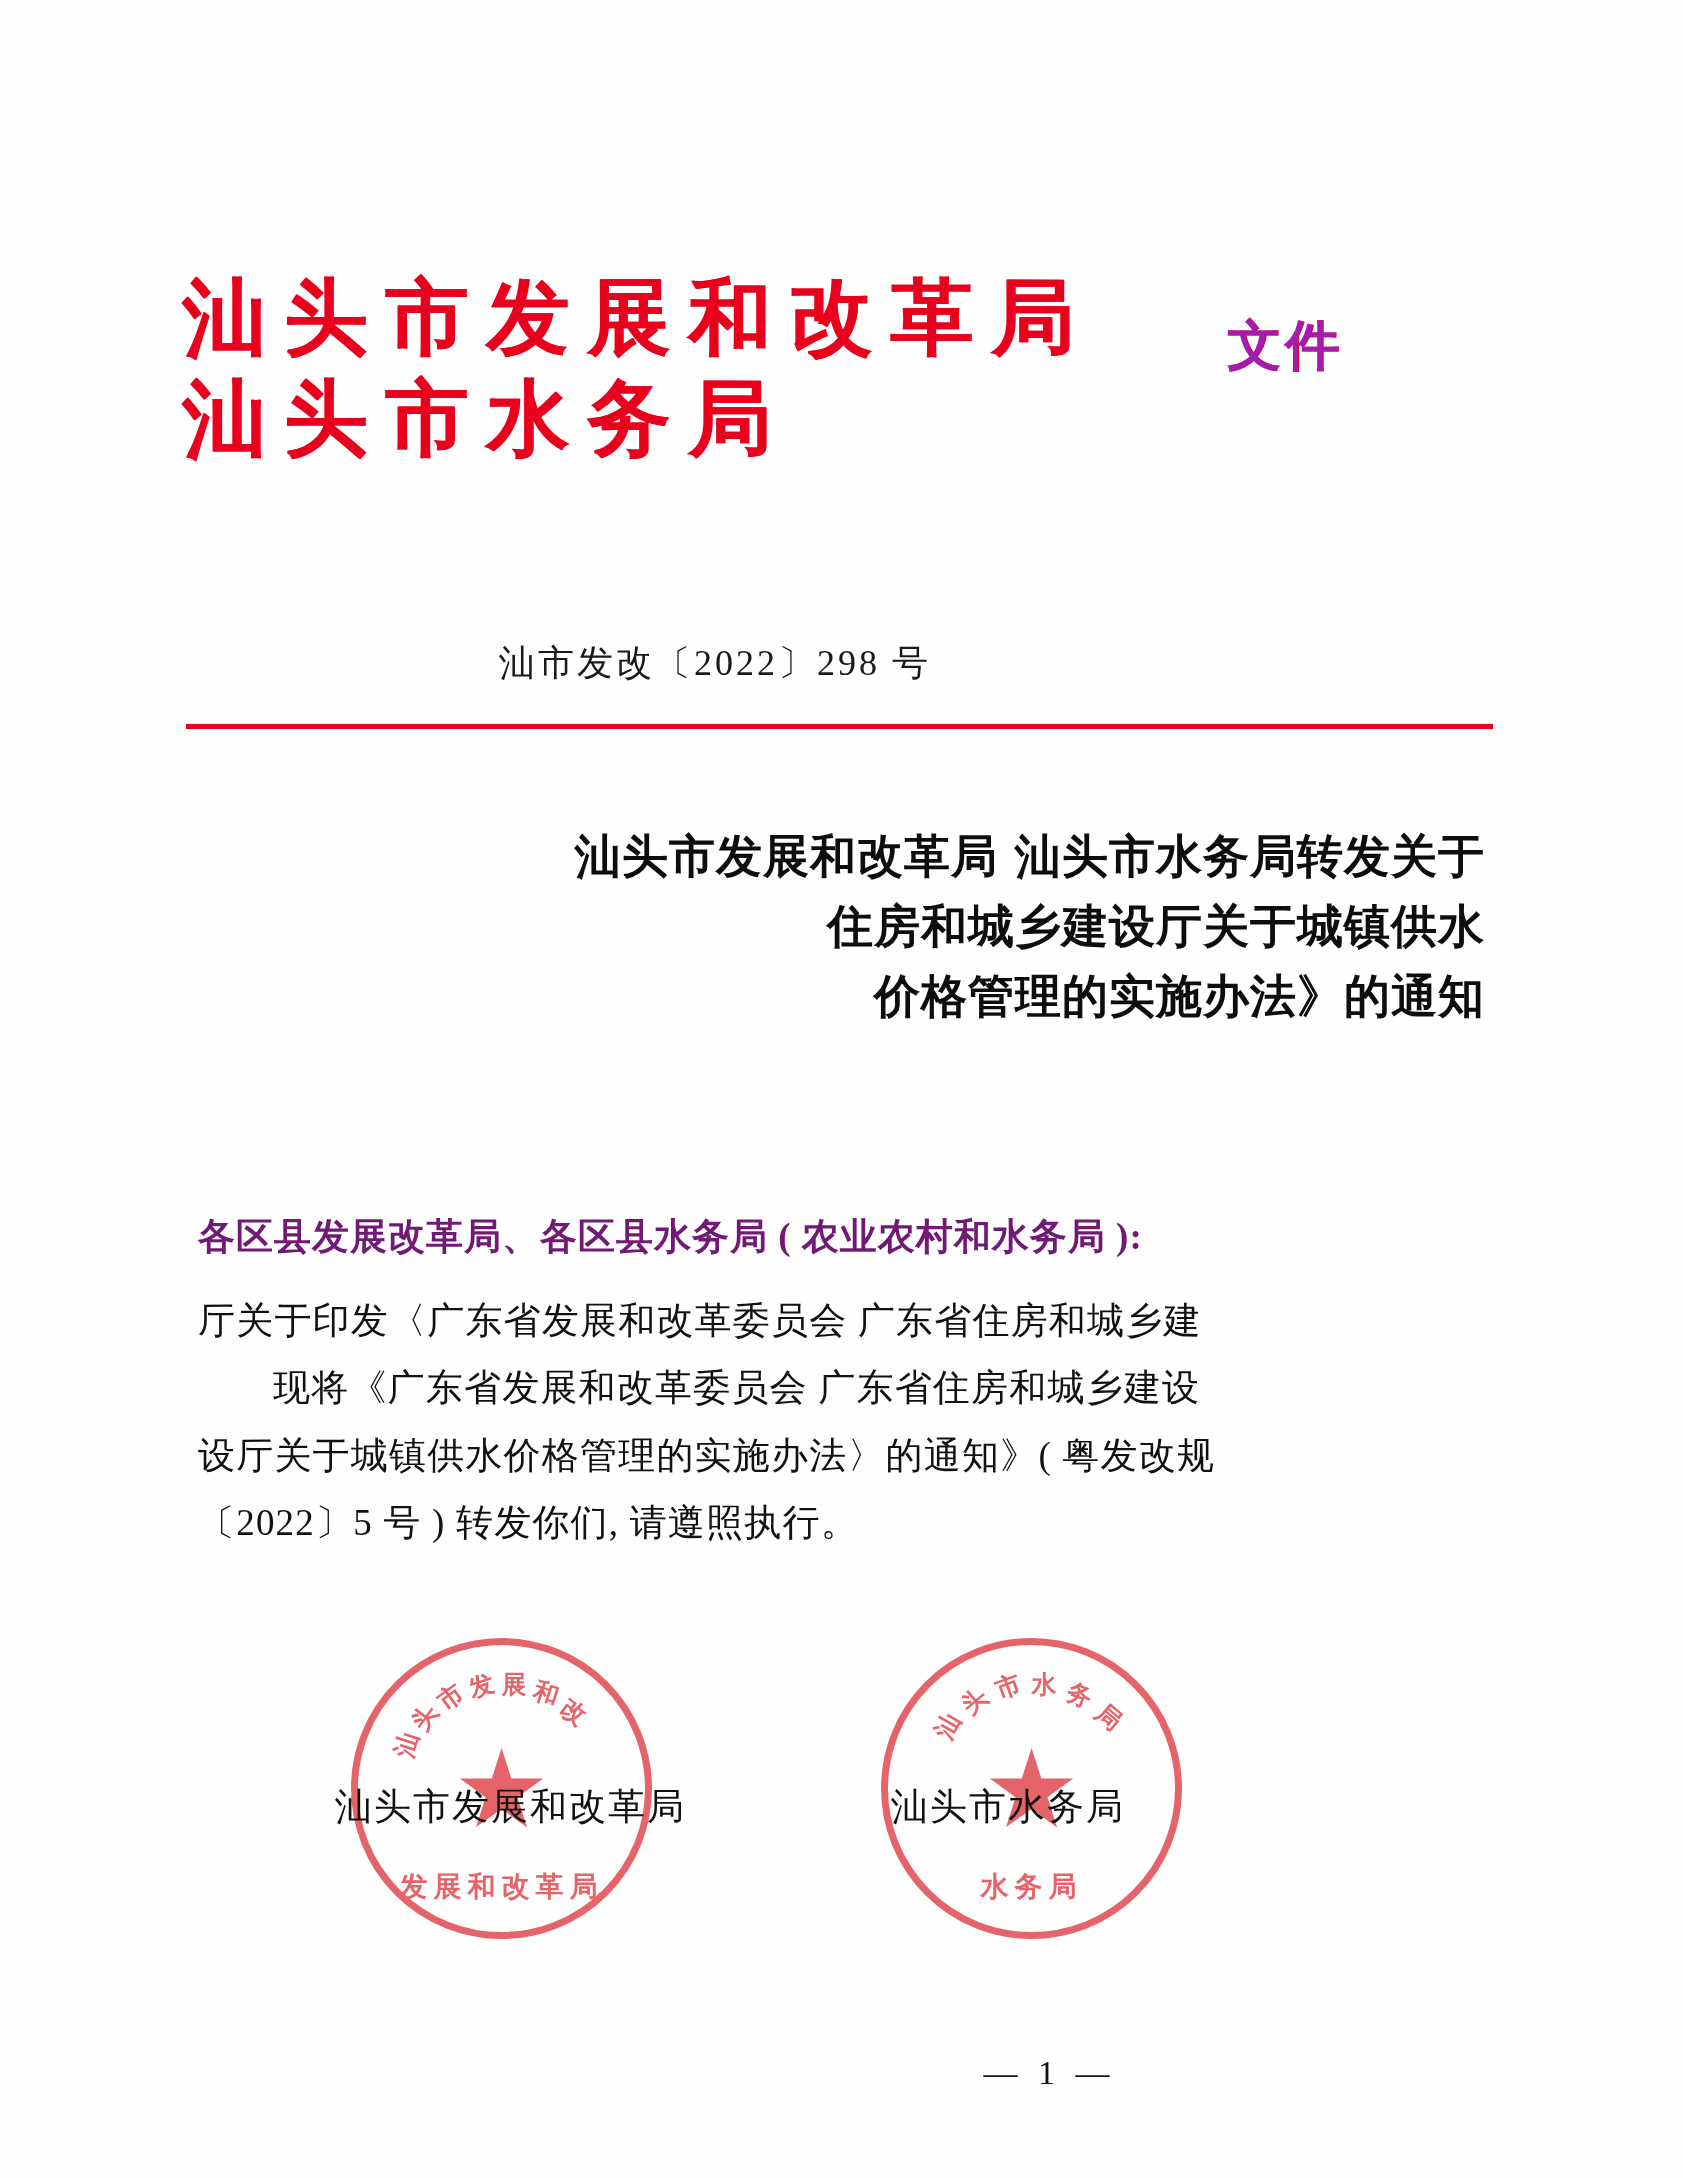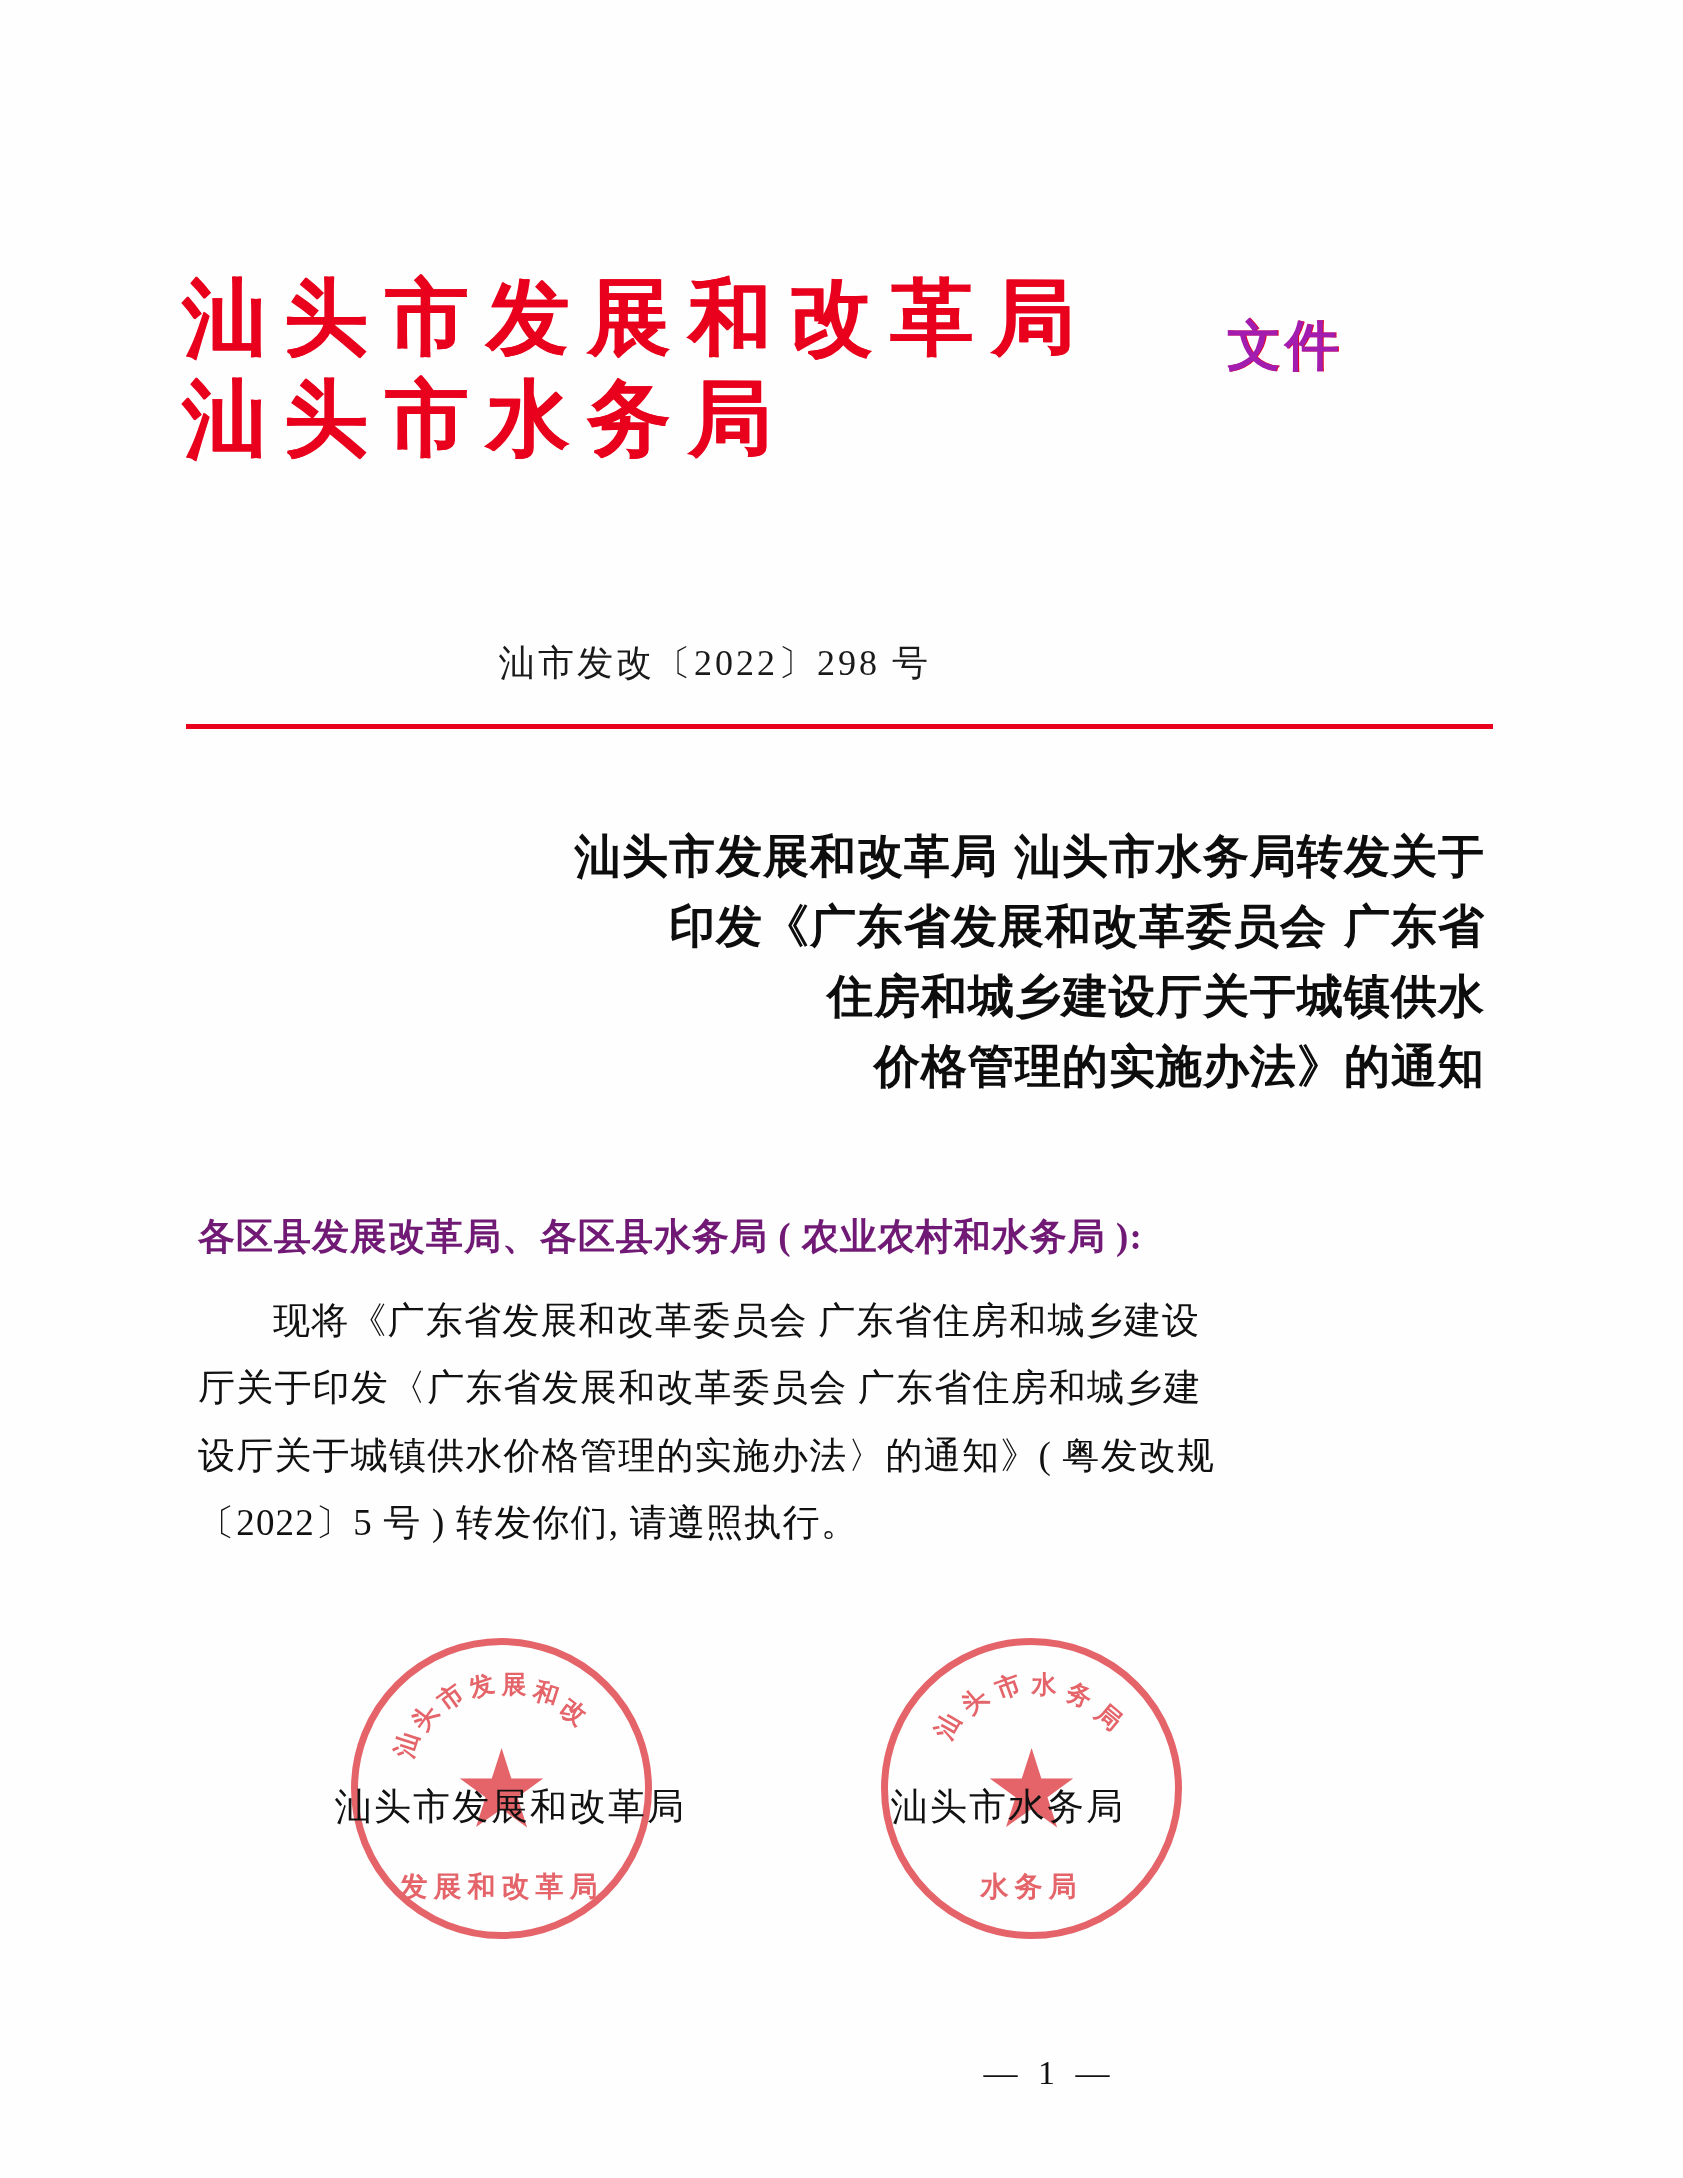--- a/index.html
+++ b/index.html
@@ -227,30 +227,29 @@
     </div>
     <div class="lh-wen">文件</div>
   </div>
 
   <div class="doc-number">汕市发改〔2022〕298 号</div>
 
   <div class="red-rule"></div>
 
   <div class="doc-title">
     <span class="tl">汕头市发展和改革局 汕头市水务局转发关于</span>
-    <span class="tl">印发《广东省发展和改革委员会 广东省</span>
     <span class="tl">住房和城乡建设厅关于城镇供水</span>
     <span class="tl">价格管理的实施办法》的通知</span>
   </div>
 
   <div class="addressee">各区县发展改革局、各区县水务局 ( 农业农村和水务局 ):</div>
 
   <div class="body-para">
+    <span class="ln">厅关于印发〈广东省发展和改革委员会 广东省住房和城乡建</span>
     <span class="ln indent">现将《广东省发展和改革委员会 广东省住房和城乡建设</span>
-    <span class="ln">厅关于印发〈广东省发展和改革委员会 广东省住房和城乡建</span>
     <span class="ln">设厅关于城镇供水价格管理的实施办法〉的通知》( 粤发改规</span>
     <span class="ln">〔2022〕5 号 ) 转发你们, 请遵照执行。</span>
   </div>
 
   <div class="seal seal-left">
     <div class="seal-text">
       <span style="transform: rotate(-72deg) translate(0,-121px) rotate(0deg);">汕</span>
       <span style="transform: rotate(-54deg) translate(0,-121px) rotate(0deg);">头</span>
       <span style="transform: rotate(-36deg) translate(0,-121px) rotate(0deg);">市</span>
       <span style="transform: rotate(-18deg) translate(0,-121px) rotate(0deg);">发</span>

